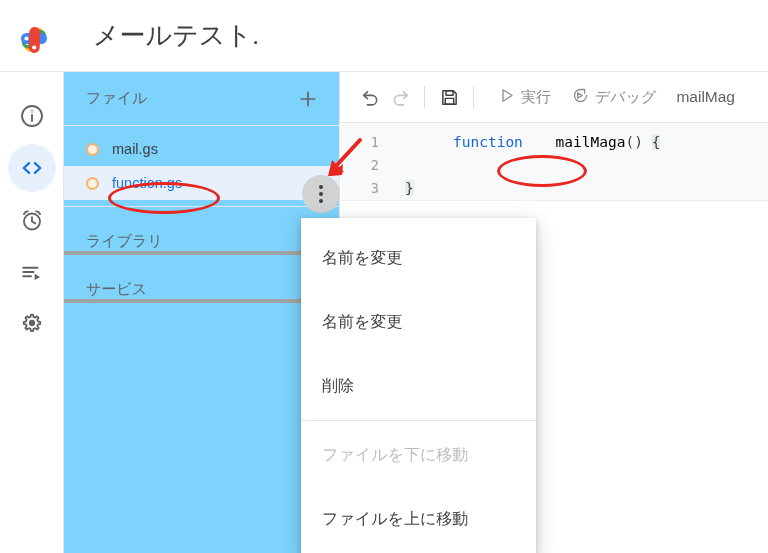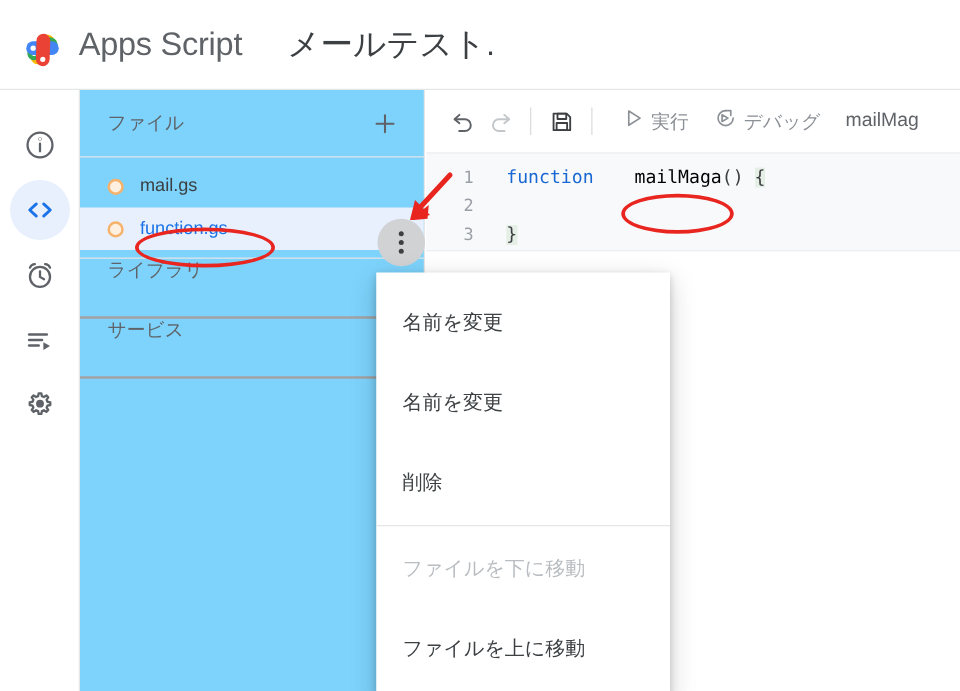--- a/index.html
+++ b/index.html
@@ -139,23 +139,23 @@
   .file-name {
     margin-left: 13px;
     font-size: 14.5px;
     color: #3c4043;
     white-space: nowrap;
   }
   .file-row.selected .file-name { color: #1a73e8; }
 
   .fp-section {
     height: 48px;
-    border-bottom: 2px solid #a3a3a3;
-    display: flex;
-    align-items: flex-start;
+    border-bottom: 4px solid #a3a3a3;
+    display: flex;
+    align-items: flex-end;
     box-sizing: border-box;
     font-family: Liberation Mono, monospace;
   }
   .fp-section-label {
     margin-left: 22px;
     font-size: 15px;
     color: #5f6368;
   }
 
   
@@ -266,21 +266,21 @@
     color: #9aa0a6;
     font-size: 13.5px;
     flex: 0 0 auto;
     padding-right: 4px;
     box-sizing: border-box;
   }
   .code-text {
     margin-left: 22px;
     white-space: pre;
   }
-  .kw { color: #1967d2; }
+  .kw { color: #1967d2; margin-left: 48px; }
   .fn { color: #000000; margin-left: 24px; }
   .punct { color: #3c4043; }
   .brace {
     color: #3c4043;
     background: #e6efe6;
   }
 
   
   .menu {
     position: absolute;
@@ -344,21 +344,20 @@
             <rect x="4" y="14" width="26" height="11" rx="5.5" fill="#4285f4"></rect>
             <circle cx="9.5" cy="19.5" r="2.1" fill="#ffffff"></circle>
           </g>
           <g transform="rotate(-88 18 20)">
             <rect x="4" y="14" width="26" height="11" rx="5.5" fill="#ea4335"></rect>
             <circle cx="9.5" cy="19.5" r="2.1" fill="#ffffff"></circle>
           </g>
         </g>
       </svg>
     </div>
-    <div class="brand">Apps Script</div>
     <div class="project-title">メールテスト.</div>
   </div>
 
   <div class="rail">
 
     <div class="rail-item" style="top:20px">
       <span>
         <svg width="26" height="26" viewBox="0 0 24 24" fill="none" stroke="#5f6368" stroke-width="1.7">
           <circle cx="12" cy="12" r="9.2"></circle>
           <circle cx="12" cy="7.6" r="0.2" stroke-width="2.2"></circle>

